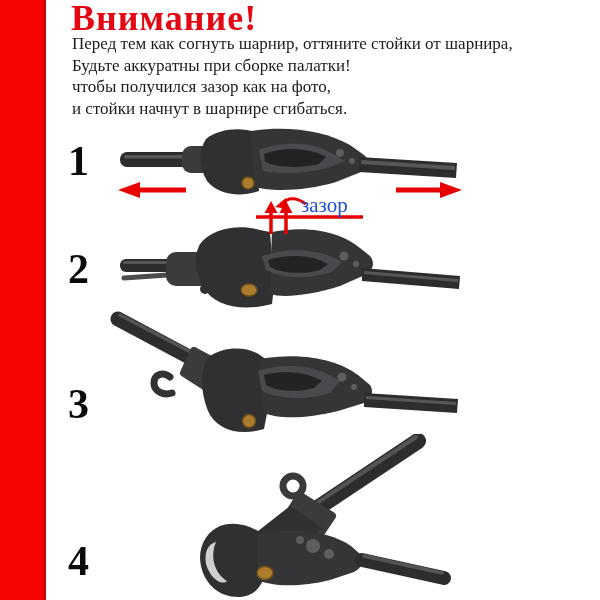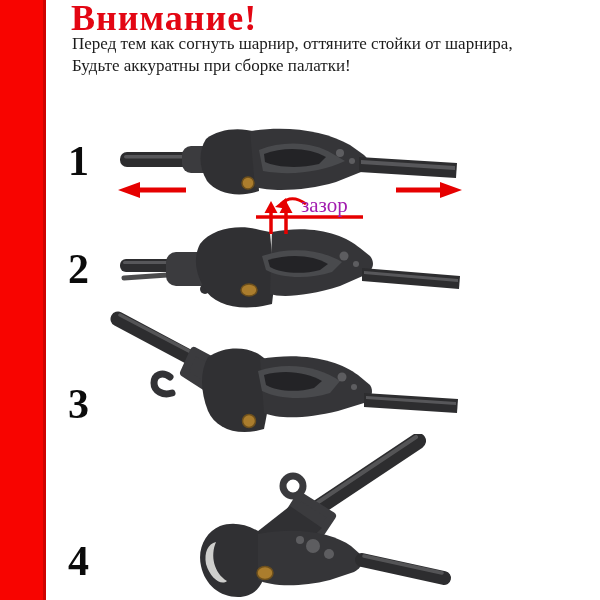--- a/index.html
+++ b/index.html
@@ -31,21 +31,21 @@
   }
   .instructions p{white-space:nowrap}
   .step-number{
     position:absolute;left:68px;width:34px;text-align:left;
     font-size:42px;font-weight:bold;color:#0b0b0b;line-height:1;
   }
   .n1{top:140px}.n2{top:248px}.n3{top:383px}.n4{top:540px}
   .photo{position:absolute;display:block}
   .gap-label{
     position:absolute;left:301px;top:194px;
-    font-size:21px;line-height:1.1;color:#a21caf;z-index:6;
+    font-size:21px;line-height:1.1;color:#1d4ed8;z-index:6;
   }
   .gap-svg{z-index:5}
   
   .pole{fill:#2d2d2f}
   .pole-hl{fill:#6a6a6c;opacity:.7}
   .pole-line{stroke:#2d2d2f;stroke-linecap:round}
   .pole-hl-line{stroke:#6a6a6c;opacity:.65;stroke-linecap:round}
   .sleeve{fill:#3b3b3e}
   .hinge{fill:#353538}
   .hinge-dark{fill:#303033}
@@ -63,20 +63,22 @@
 
 <div class="page">
 
   <div class="accent-bar"></div>
 
   <h1 class="title">Внимание!</h1>
 
   <div class="instructions">
     <p>Перед тем как согнуть шарнир, оттяните стойки от шарнира,</p>
     <p>Будьте аккуратны при сборке палатки!</p>
+    <p>чтобы получился зазор как на фото,</p>
+    <p>и стойки начнут в шарнире сгибаться.</p>
   </div>
 
   <div class="step-number n1">1</div>
   <div class="step-number n2">2</div>
   <div class="step-number n3">3</div>
   <div class="step-number n4">4</div>
 
   <svg class="photo" style="left:112px;top:128px" width="352" height="76" viewBox="0 0 352 76">
     <g>
       <rect x="8" y="24" width="82" height="15" rx="7" class="pole"></rect>

